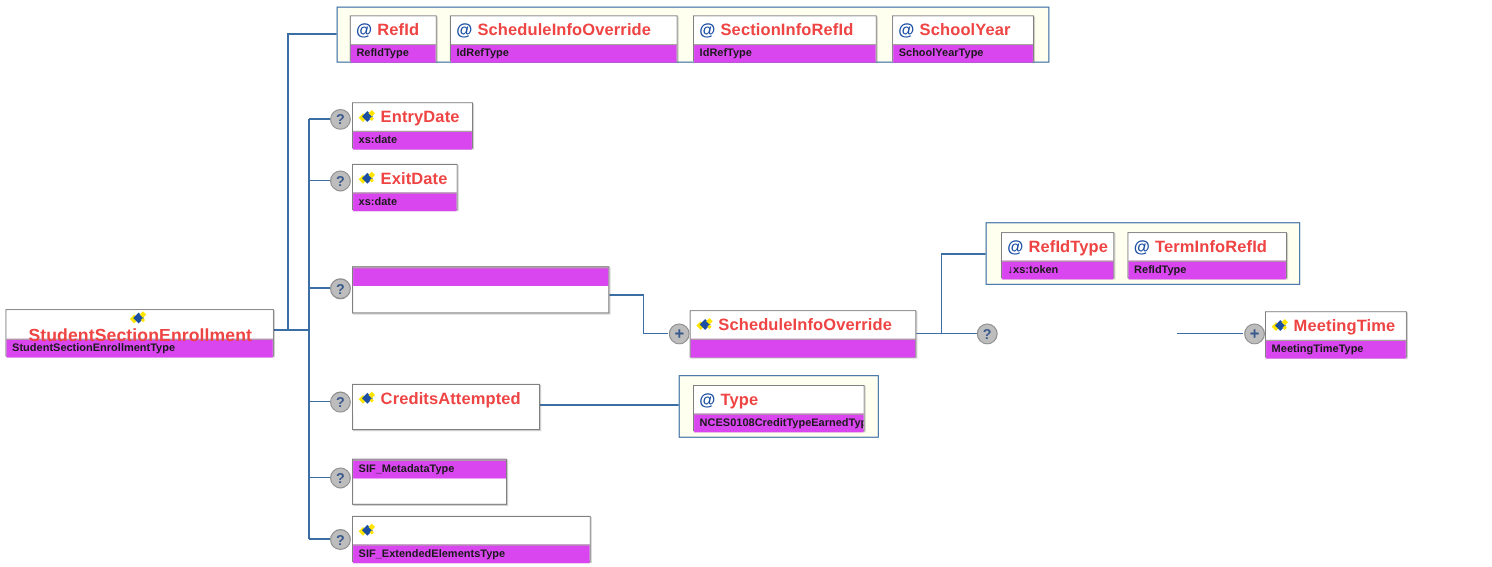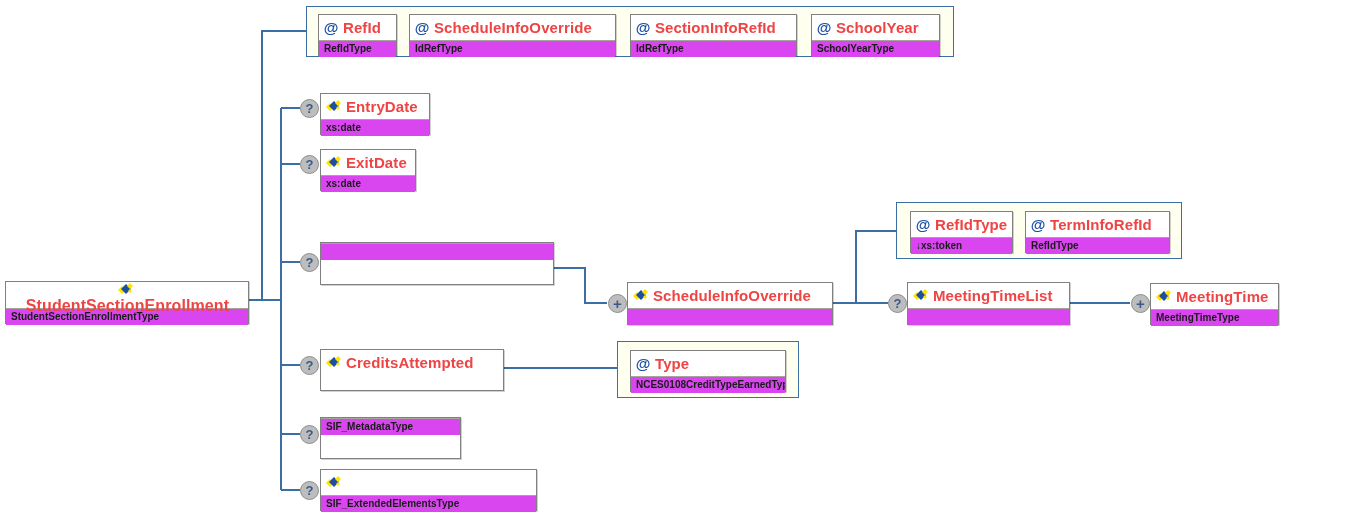--- a/index.html
+++ b/index.html
@@ -292,57 +292,41 @@
     <div class="title">
       <span class="at-ico">@</span>
       <span class="label">TermInfoRefId</span>
     </div>
     <div class="typebar">
       <span class="tlabel">RefIdType</span>
     </div>
   </div>
 
   <div class="marker" style="left:888px; top:294px;">?</div>
-  <div class="node" style="left:907px; top:282px; width:163px; height:43px;">
-    <div class="title">
-      <span class="ico">
-        <svg width="17" height="15" viewBox="0 0 17 15">
-          <polygon points="1,8 5,4 9,8 5,12" fill="#ffe400"></polygon>
-          <polygon points="4,7 9,2 14,7 9,12" fill="#1c4fa3"></polygon>
-          <polygon points="10,4 13,1 16,4 13,7" fill="#ffe400"></polygon>
-          <polygon points="11,9 13,7 15,9 13,11" fill="#ffe400"></polygon>
-        </svg>
-      </span>
-      <span class="label">MeetingTimeList</span>
-    </div>
-    <div class="typebar">
-      <span class="tlabel"></span>
-    </div>
-  </div>
 
   <div class="marker plus" style="left:1131px; top:294px;">+</div>
   <div class="node" style="left:1150px; top:283px; width:129px; height:42px;">
     <div class="title">
       <span class="ico">
         <svg width="17" height="15" viewBox="0 0 17 15">
           <polygon points="1,8 5,4 9,8 5,12" fill="#ffe400"></polygon>
           <polygon points="4,7 9,2 14,7 9,12" fill="#1c4fa3"></polygon>
           <polygon points="10,4 13,1 16,4 13,7" fill="#ffe400"></polygon>
           <polygon points="11,9 13,7 15,9 13,11" fill="#ffe400"></polygon>
         </svg>
       </span>
       <span class="label">MeetingTime</span>
     </div>
     <div class="typebar">
       <span class="tlabel">MeetingTimeType</span>
     </div>
   </div>
 
   <div class="marker" style="left:300px; top:356px;">?</div>
-  <div class="node" style="left:320px; top:349px; width:184px; height:42px;">
+  <div class="node" style="left:320px; top:349px; width:171px; height:42px;">
     <div class="title">
       <span class="ico">
         <svg width="17" height="15" viewBox="0 0 17 15">
           <polygon points="1,8 5,4 9,8 5,12" fill="#ffe400"></polygon>
           <polygon points="4,7 9,2 14,7 9,12" fill="#1c4fa3"></polygon>
           <polygon points="10,4 13,1 16,4 13,7" fill="#ffe400"></polygon>
           <polygon points="11,9 13,7 15,9 13,11" fill="#ffe400"></polygon>
         </svg>
       </span>
       <span class="label">CreditsAttempted</span>

